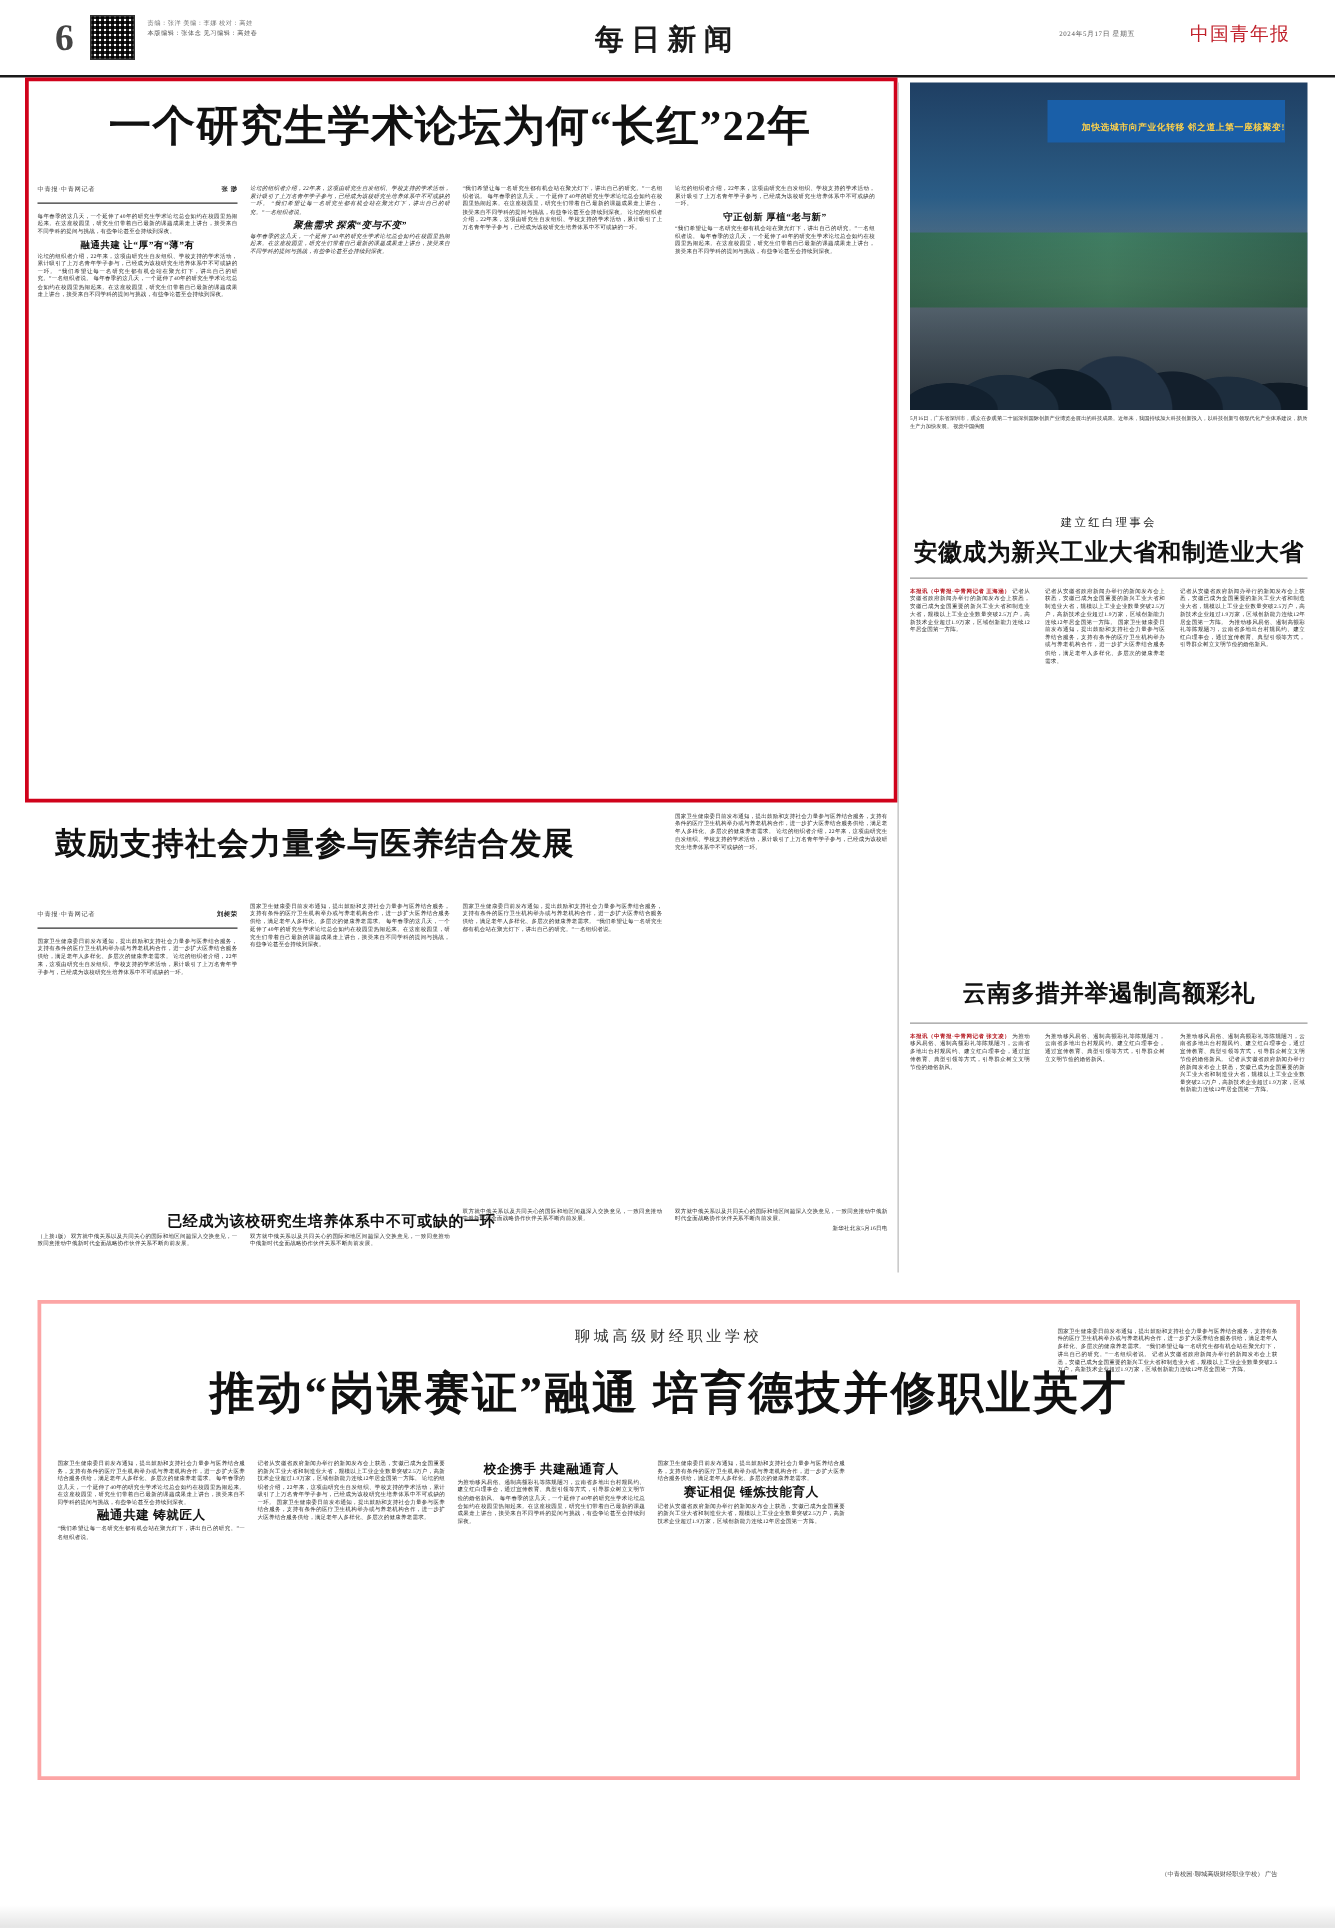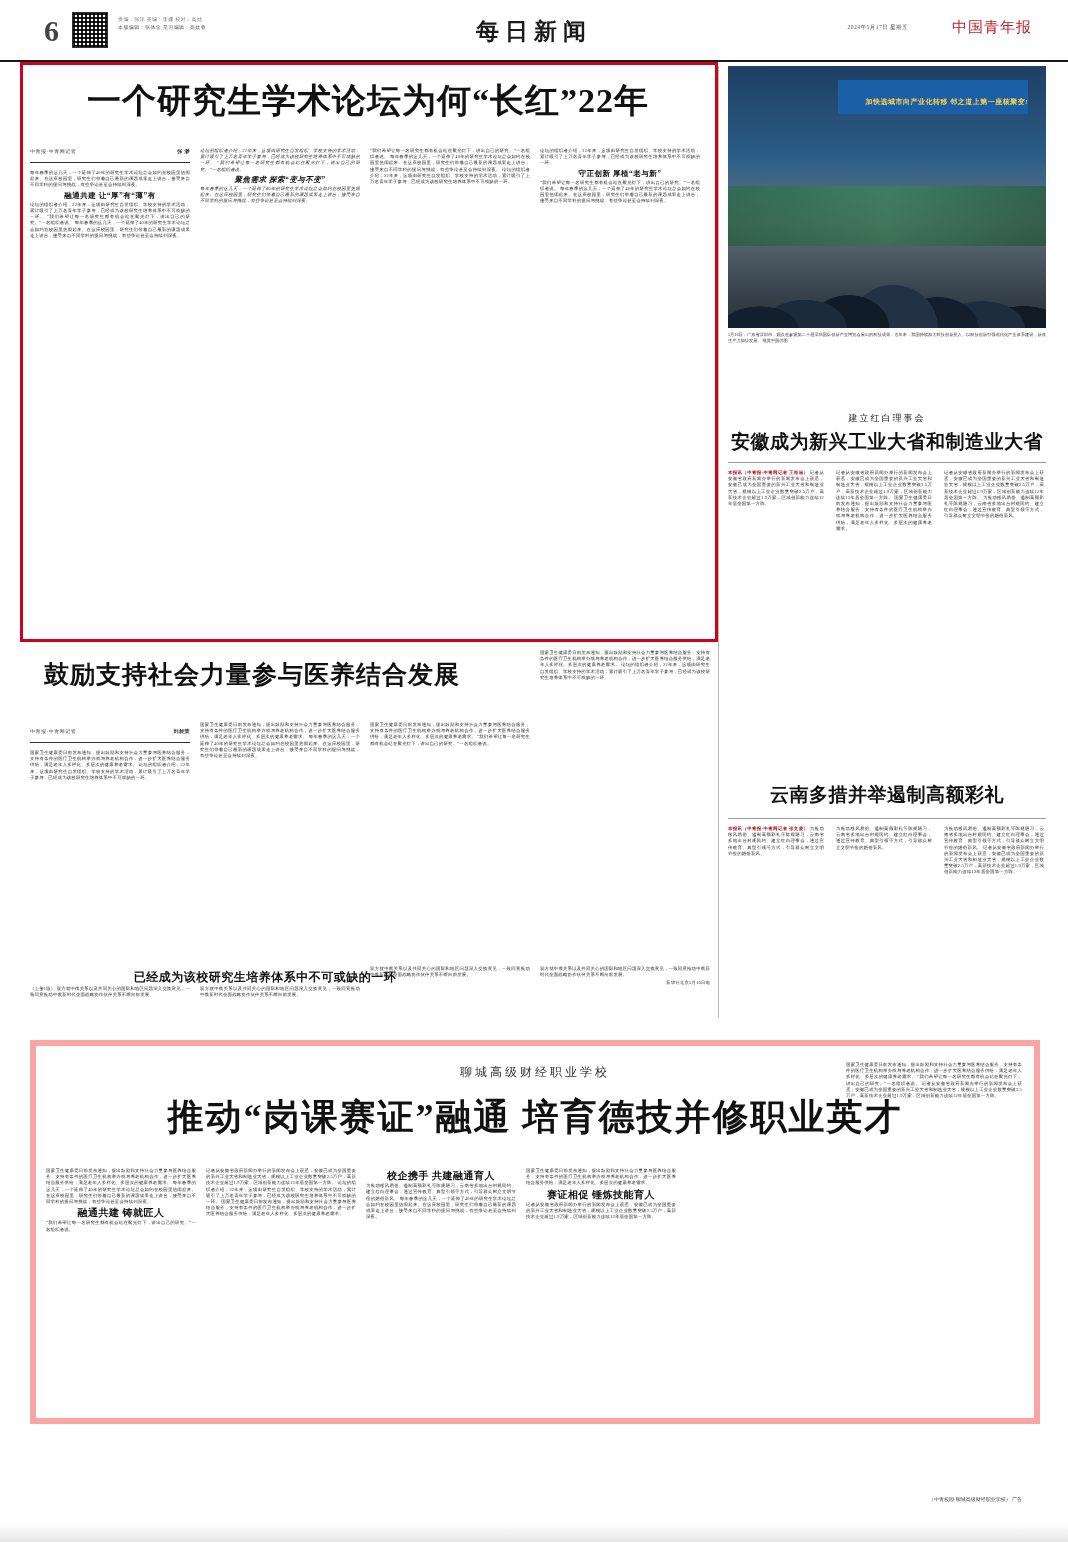--- a/index.html
+++ b/index.html
@@ -202,21 +202,21 @@
   }
   .lead-red {
     color: #b3131b;
     font-weight: bold;
   }
   
   .adbox {
     position: absolute;
     left: 30px; top: 1040px;
     width: 1010px; height: 384px;
-    border: 6px solid #fca5a5;
+    border: 3px solid #fca5a5;
     box-sizing: border-box;
   }
   .adbox-kicker {
     text-align: center;
     font-size: 12px;
     color: #333;
     letter-spacing: 3px;
     margin-top: 18px;
   }
   .adbox-title {

